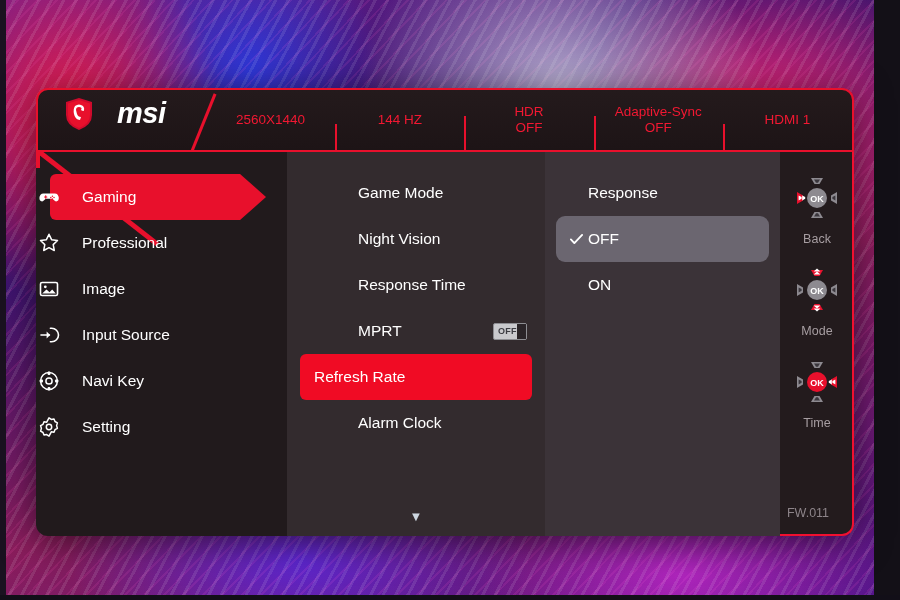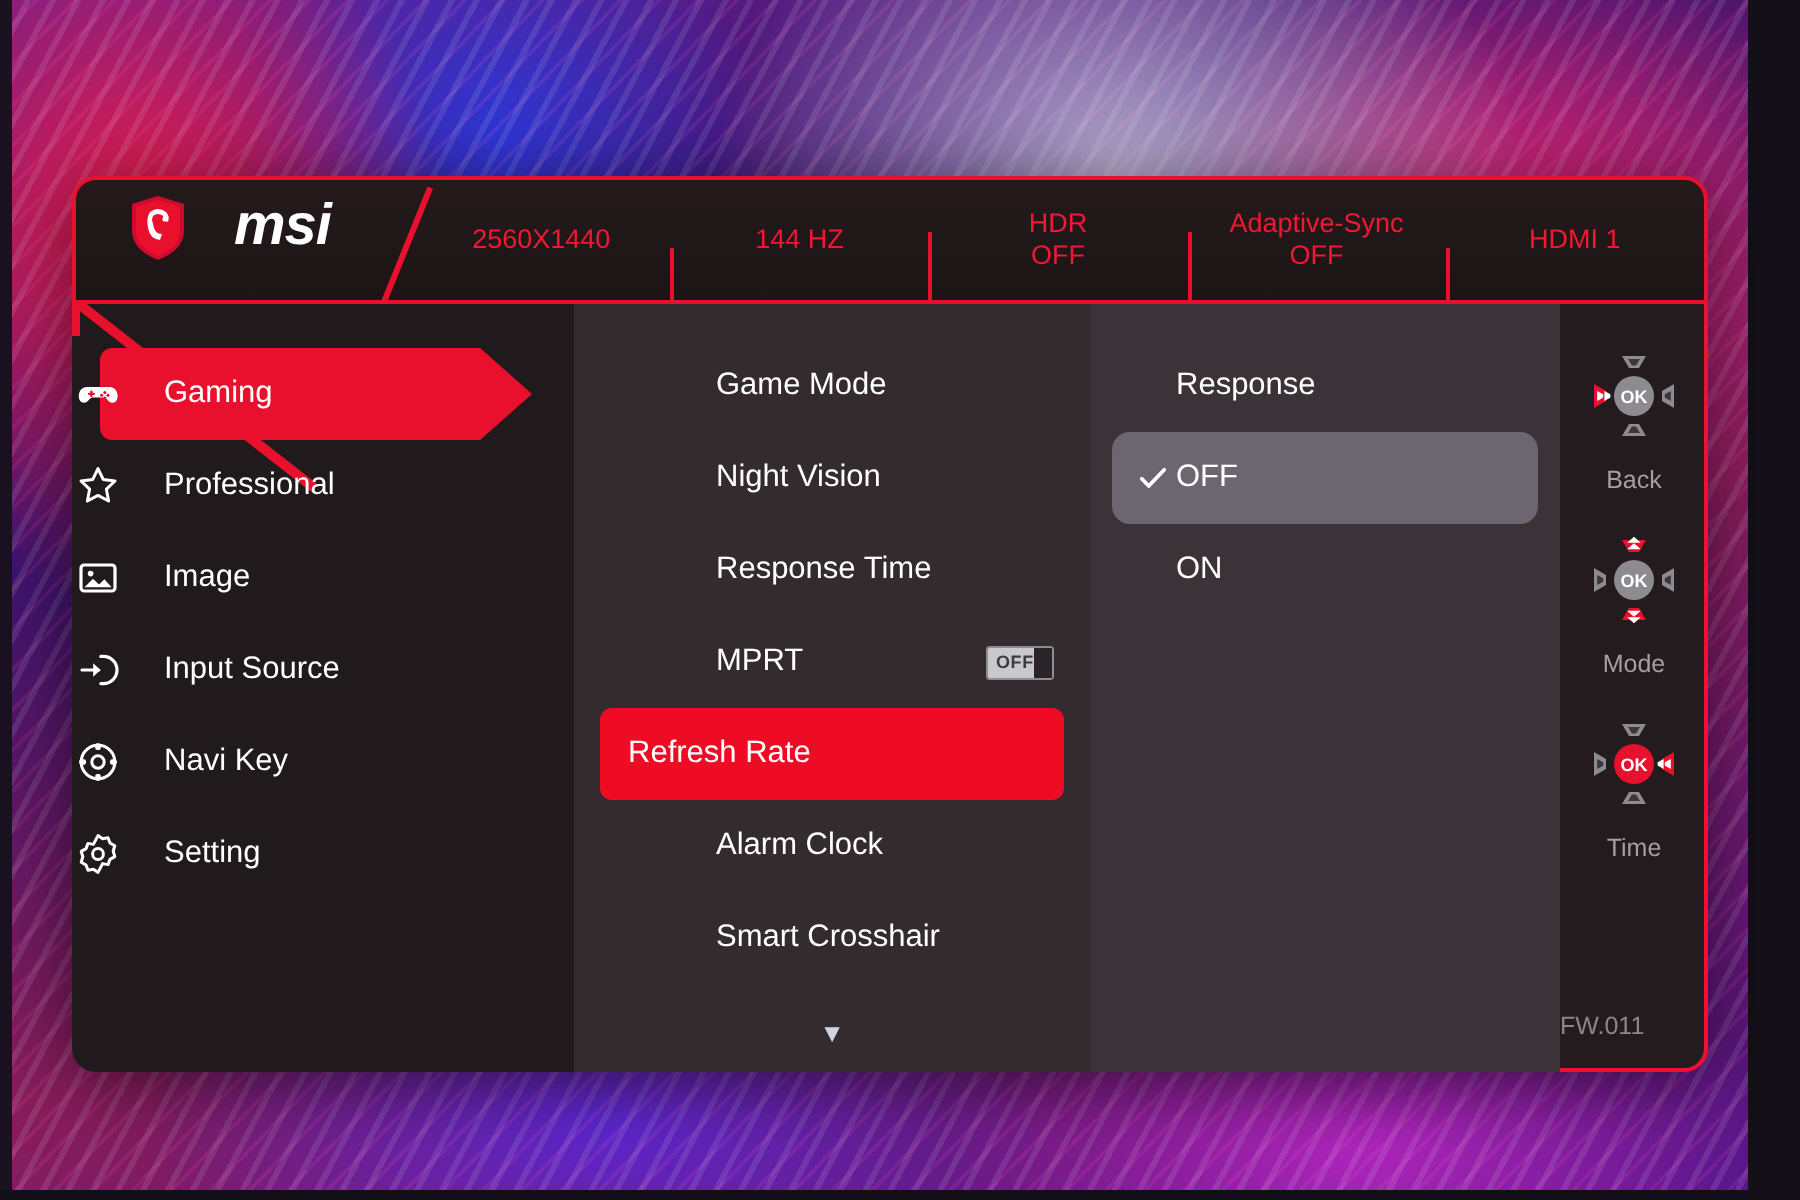--- a/index.html
+++ b/index.html
@@ -194,21 +194,21 @@
   }
   .navi-group {
     position: absolute; left: 0; width: 74px; text-align: center;
   }
   .navi-group .np-label {
     color: #a79ea2; font-size: 12.5px; margin-top: 2px;
   }
   .navi-pad { width: 56px; height: 56px; margin: 0 auto; }
   .fw-text {
     position: absolute; left: 0; bottom: 14px; width: 56px;
-    color: #8d8489; font-size: 12.5px;
+    text-align: center; color: #8d8489; font-size: 12.5px;
   }
 </style>
 </head>
 <body>
 
 <div id="wallpaper"></div>
 <div class="bezel-left"></div>
 <div class="bezel-right"></div>
 <div class="bezel-bottom"></div>
 
@@ -343,23 +343,20 @@
           <span class="toggle">
             <span class="tg-txt">OFF</span>
             <span class="tg-knob"></span>
           </span>
         </div>
         <div class="mid-item active">
           <span>Refresh Rate</span>
         </div>
         <div class="mid-item">
           <span>Alarm Clock</span>
-        </div>
-        <div class="mid-item">
-          <span>Smart Crosshair</span>
         </div>
       </div>
       <div class="scroll-down">▼</div>
     </div>
 
     <div class="col-right">
       <div class="right-list">
         <div class="right-item header">
           <span>Response</span>
         </div>

